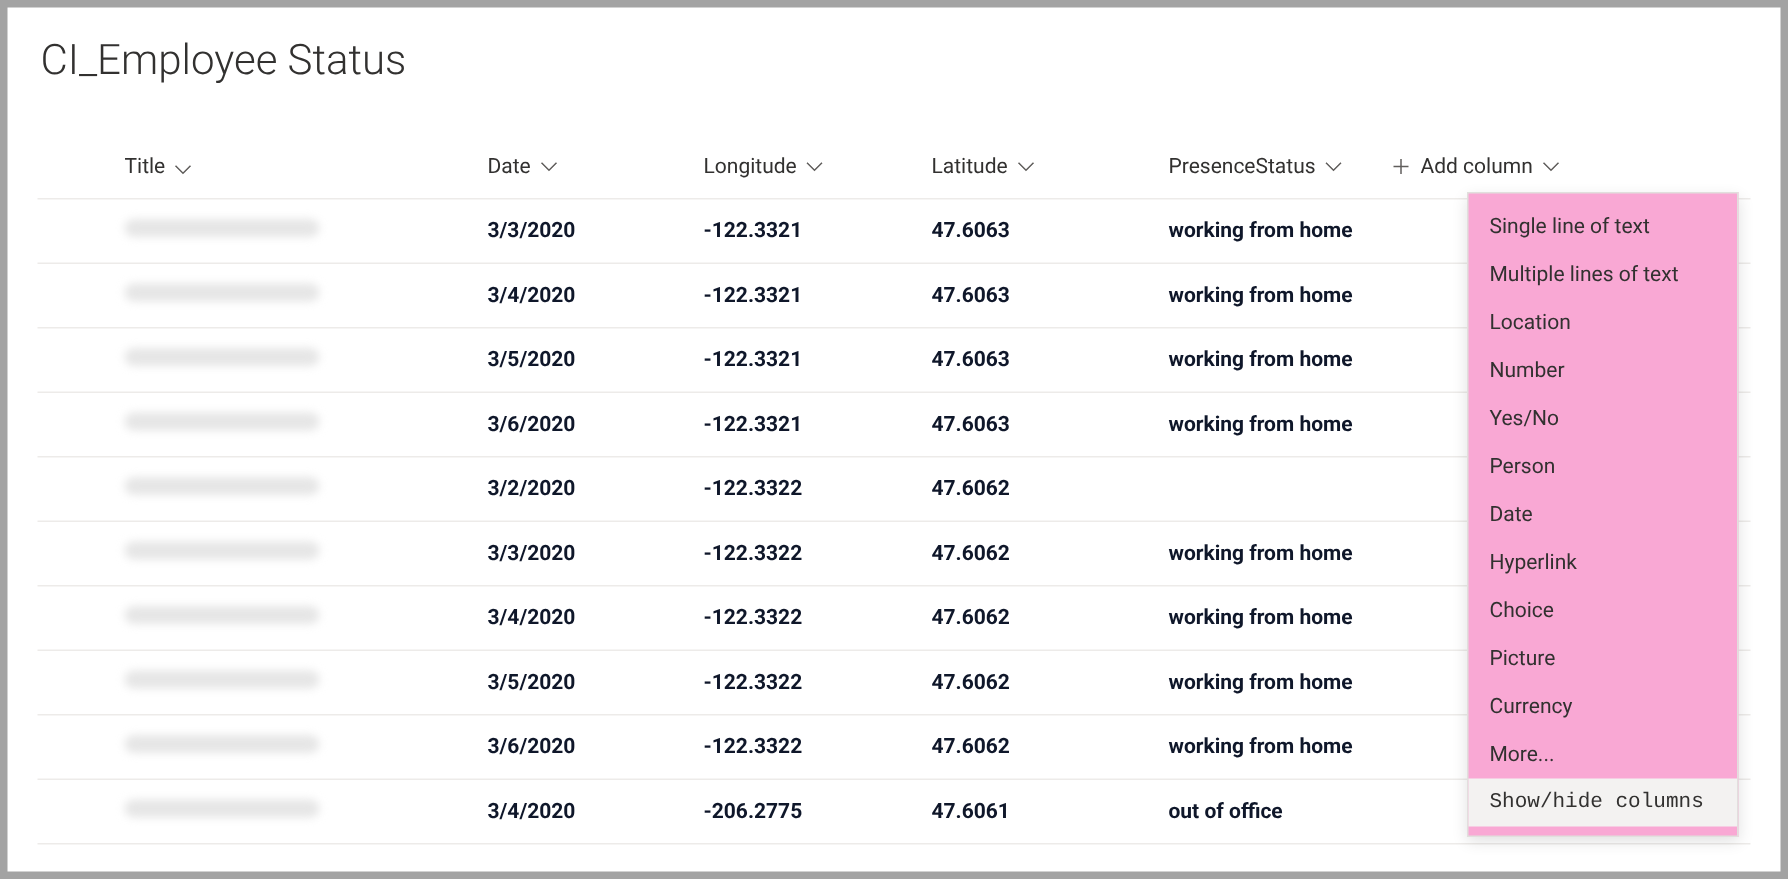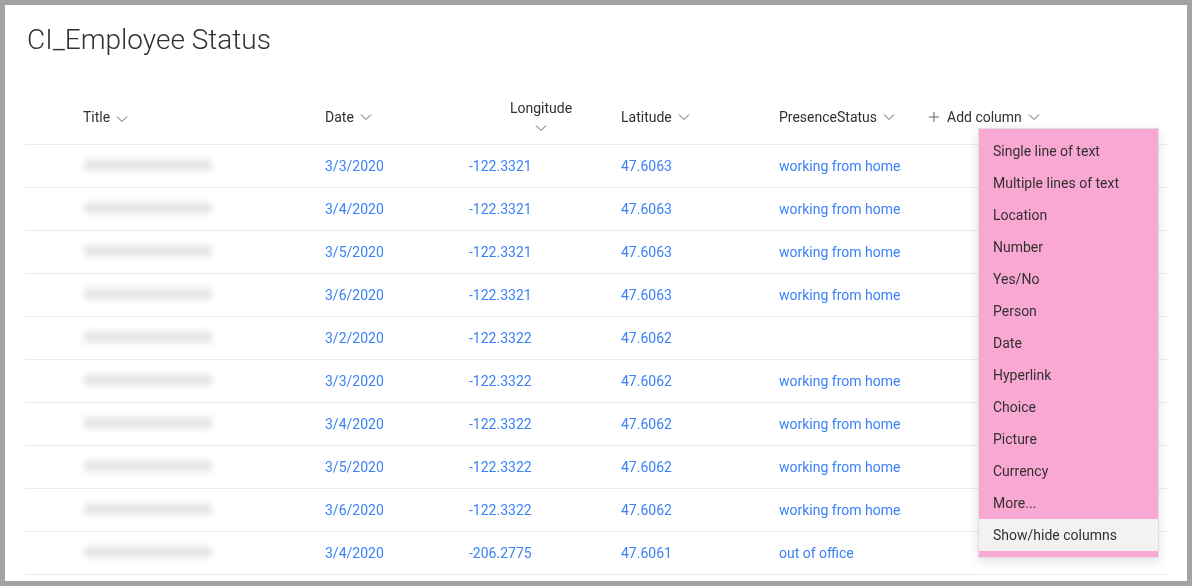--- a/index.html
+++ b/index.html
@@ -38,26 +38,27 @@
 }
 .header-cell {
   display: flex;
   align-items: center;
   gap: 6px;
   cursor: pointer;
   padding: 10px 8px 10px 0;
 }
 .data-cell {
   padding: 11px 8px 11px 0;
-  color: #3b82f6;
-  font-size: 14px;
+  color: #0f172a;
+  font-size: 14px;
+  font-weight: bold;
 }
 .col-title { width: 300px; padding-left: 58px; align-items: flex-end; }
 .col-date { width: 144px; }
-.col-lon { width: 152px; flex-direction: column; }
+.col-lon { width: 152px; }
 .col-lat { width: 158px; }
 .col-presence { width: 148px; }
 .col-add { width: 140px; align-items: center; }
 .chevron-icon {
   width: 12px;
   height: 12px;
   display: inline-flex;
   justify-content: center;
   align-items: center;
 }
@@ -90,20 +91,21 @@
   z-index: 10;
 }
 .dropdown-item {
   padding: 8px 14px;
   font-size: 14px;
   color: #323130;
   cursor: pointer;
 }
 .dropdown-item.highlighted {
   background: #f3f2f1;
+  font-family: Liberation Mono, monospace;
 }
 </style>
 </head>
 <body>
 
 <div class="frame">
   <h1 class="list-title">CI_Employee Status</h1>
 
   <div class="table">
     <div class="header-row">

